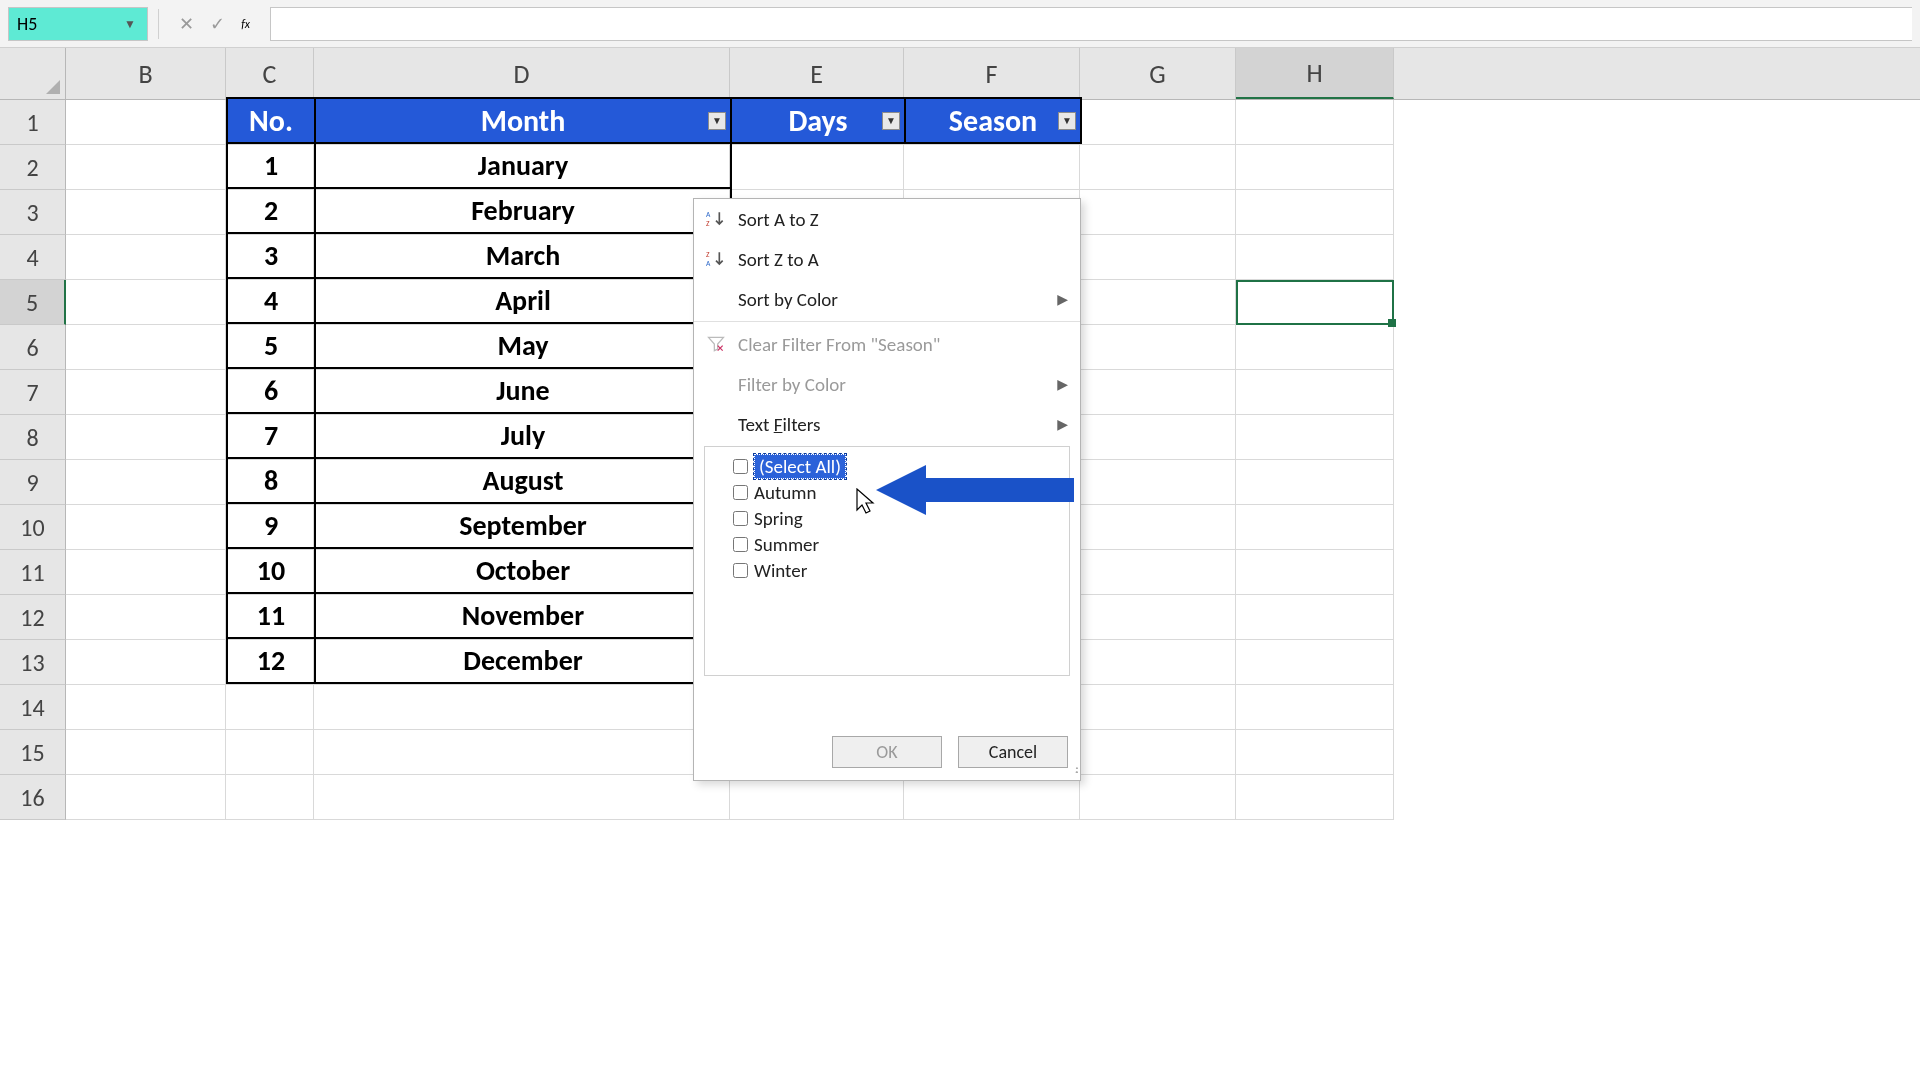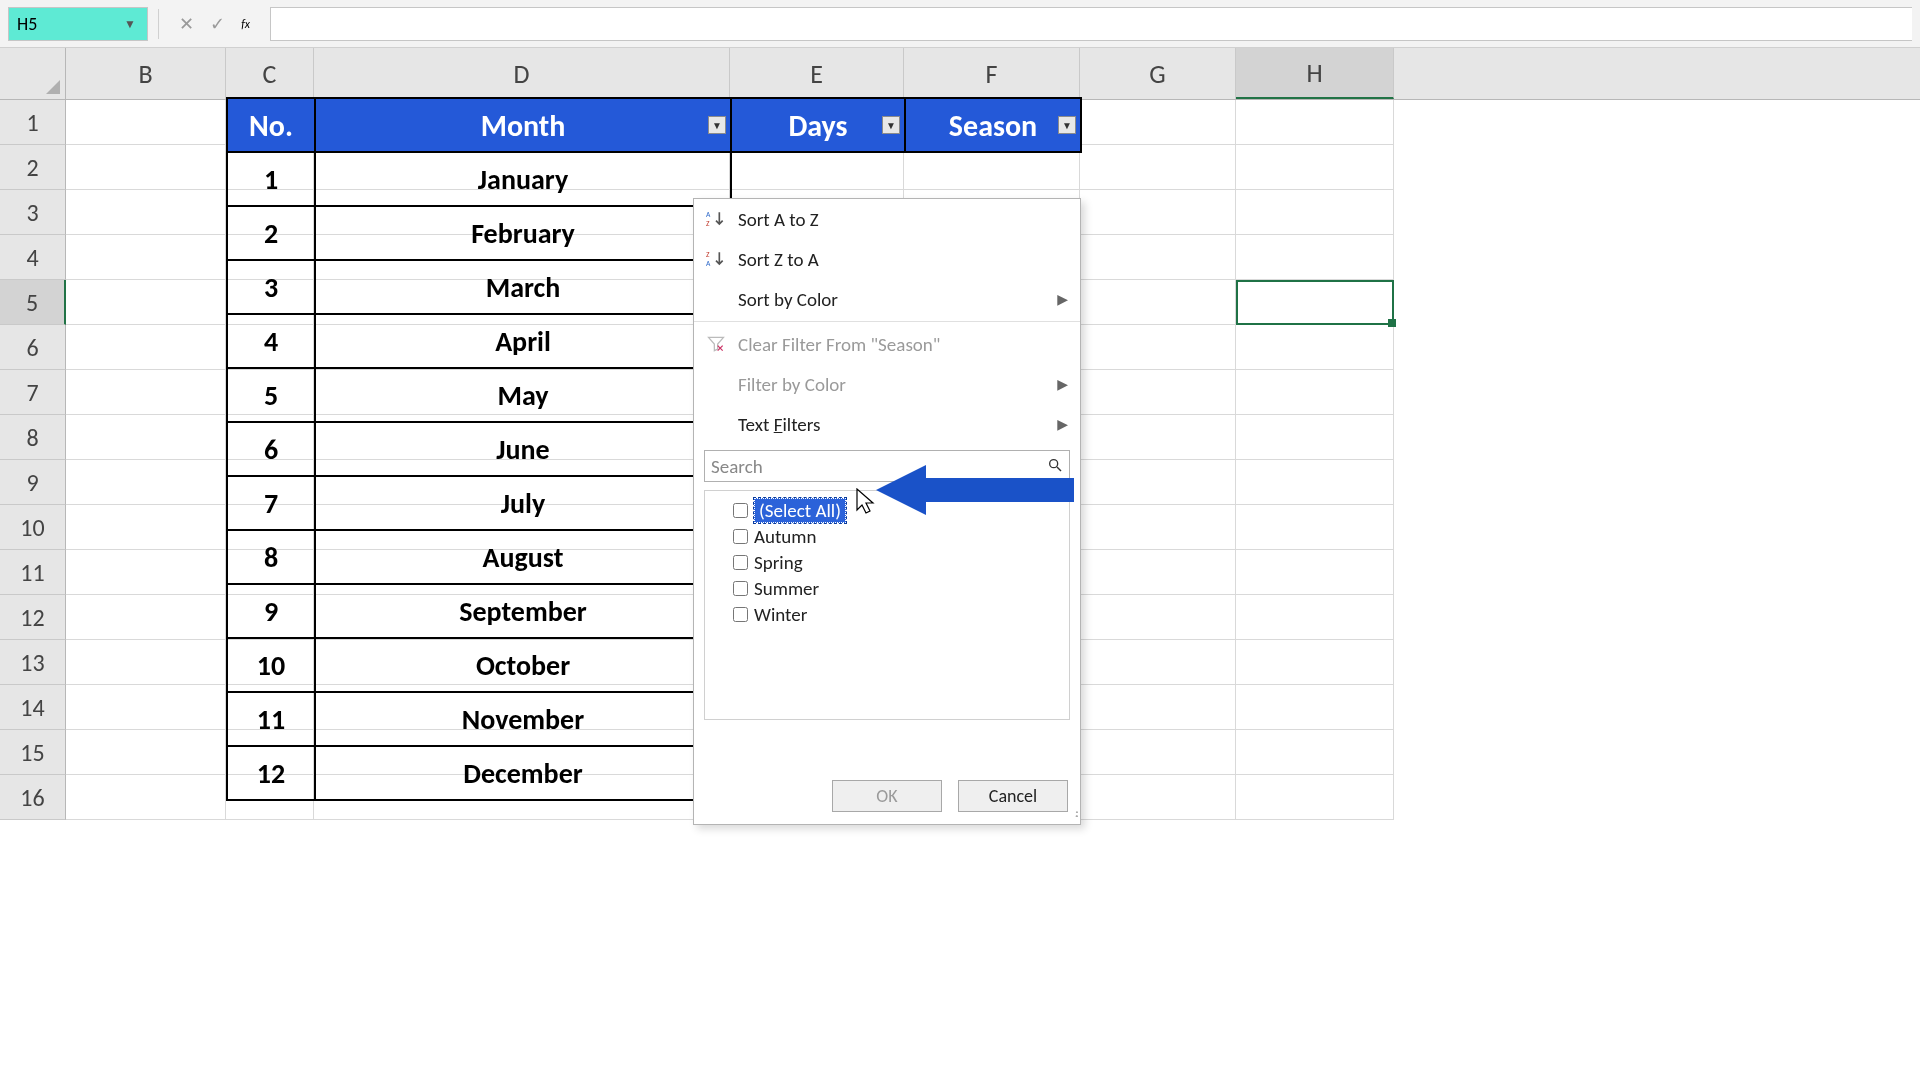--- a/index.html
+++ b/index.html
@@ -133,21 +133,21 @@
       top: 97px;   
     }
     .data-table table {
       border-collapse: collapse;
     }
     .data-table th, .data-table td {
       border: 2px solid #000;
       text-align: center;
       font-size: 28px;
       font-weight: bold;
-      height: 54px;
+      height: 45px;
       vertical-align: middle;
     }
     .data-table th {
       background: #2459d8;
       color: #fff;
       font-size: 30px;
       font-weight: bold;
       position: relative;
     }
     .filter-handle {
@@ -592,31 +592,20 @@
   </div>
   <div class="fm-item disabled">
     <span class="fm-icon"></span>
     <span>Filter by Color</span>
     <span class="chev">▶</span>
   </div>
   <div class="fm-item">
     <span class="fm-icon"></span>
     <span>Text <span class="underline">F</span>ilters</span>
     <span class="chev">▶</span>
-  </div>
-  <div class="search-row">
-    <div class="search-box">
-      <span>Search</span>
-      <span class="mag">
-        <svg width="16" height="16" viewBox="0 0 24 24">
-            <circle cx="10" cy="10" r="6" fill="none" stroke="#333" stroke-width="2"></circle>
-            <path d="M15 15 l6 6" stroke="#333" stroke-width="2"></path>
-          </svg>
-      </span>
-    </div>
   </div>
   <div class="check-list">
     <div class="chk-row">
       <input type="checkbox" style="">
       <span class="chk-sel-all">(Select All)</span>
     </div>
     <div id="filter-opts">
         <div class="chk-row">
           <input type="checkbox" style="">
           <span>Autumn</span>

